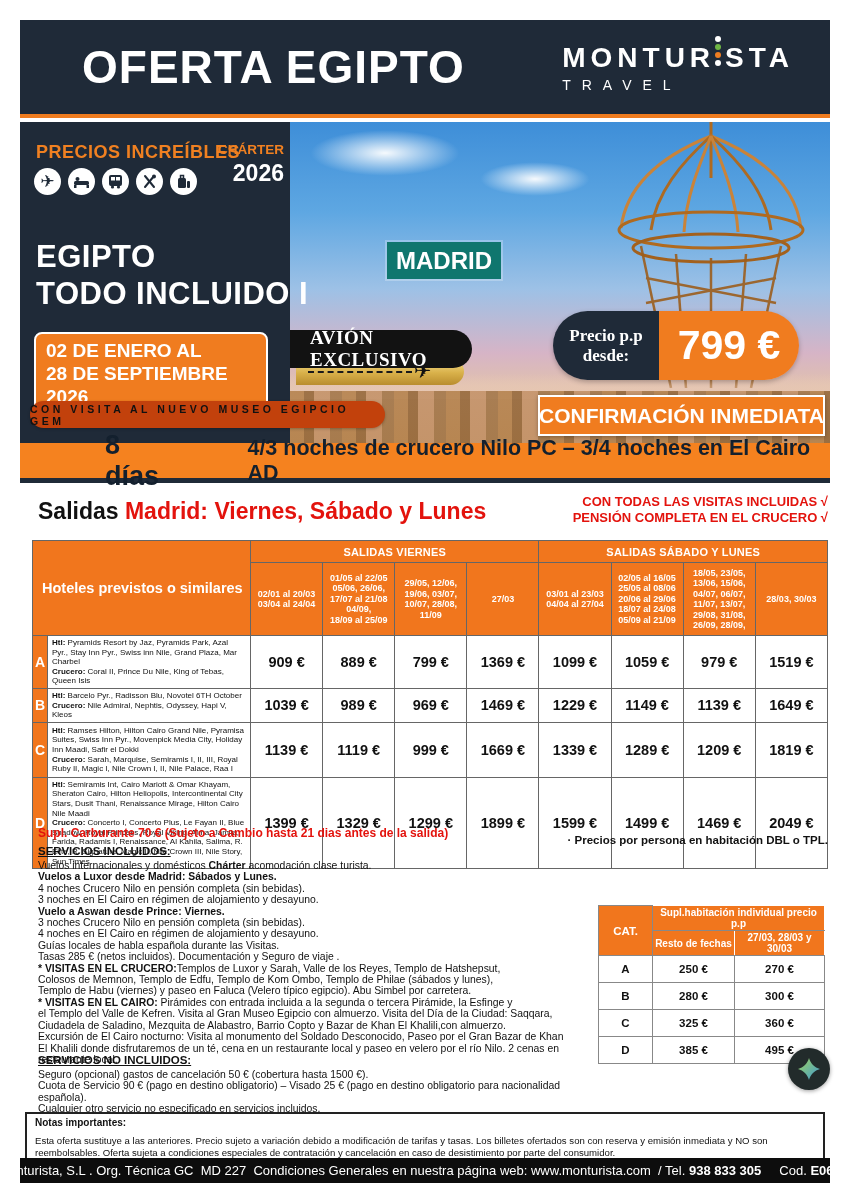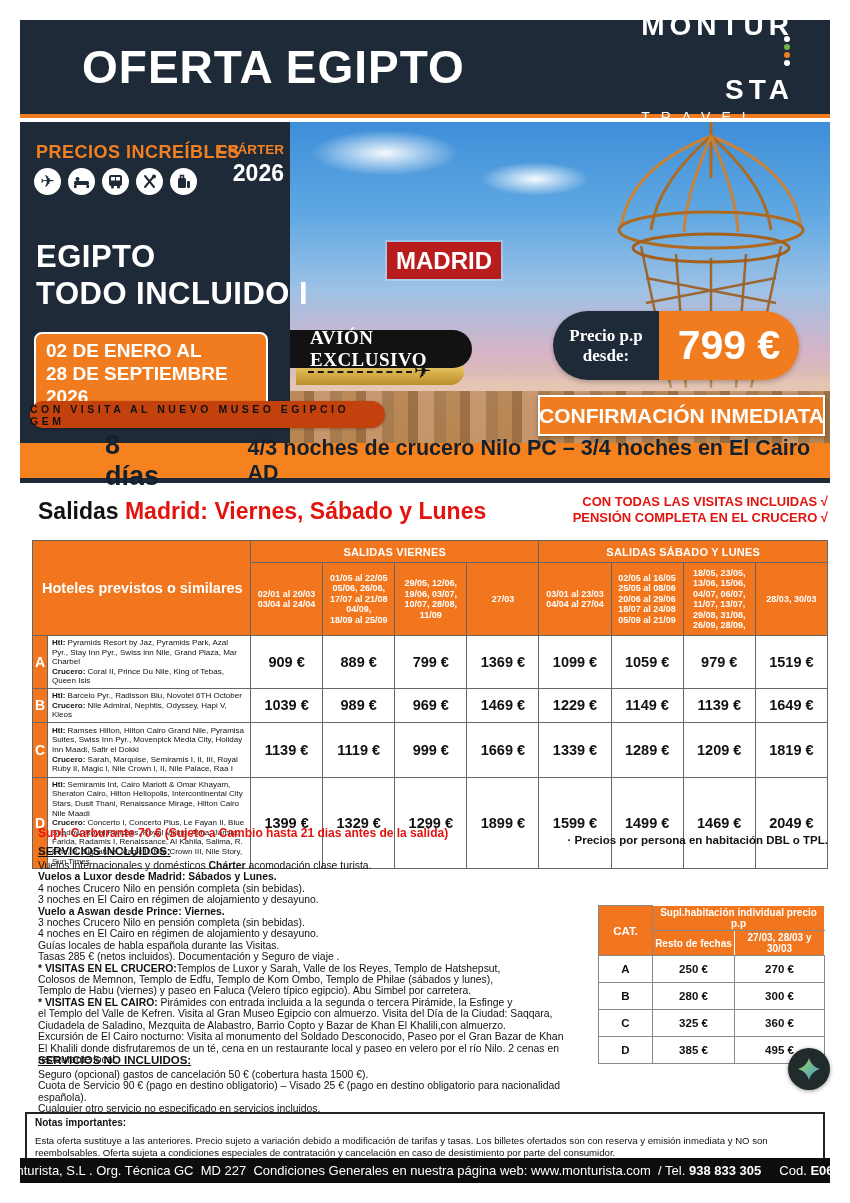--- a/index.html
+++ b/index.html
@@ -10,21 +10,21 @@
   }
   
   .header {
     position:absolute; left:20px; top:20px; width:810px; height:98px;
     background:#1f2a38; border-bottom:4px solid #f07c1f;
     display:flex; align-items:center; justify-content:space-between;
     padding:0 36px 0 62px;
   }
   .main-title { color:#fff; font-size:46px; font-weight:800; letter-spacing:1px; white-space:nowrap; }
   .logo { text-align:left; color:#fff; }
-  .logo-line { display:flex; align-items:flex-end; font-size:28px; font-weight:600; letter-spacing:5px;flex-direction:column; }
+  .logo-line { display:flex; align-items:flex-end; font-size:28px; font-weight:600; letter-spacing:5px; }
   .logo-dots { display:inline-flex; flex-direction:column; gap:2px; margin:0 4px 2px 0; transform:translateY(-6px); }
   .logo-dots i { width:6px; height:6px; border-radius:50%; display:block; }
   .logo-sub { font-size:14px; letter-spacing:11px; margin-top:3px; font-weight:400; }
   
   .left-panel { position:absolute; left:20px; top:122px; width:270px; height:321px; background:#1f2a38; }
   .photo { position:absolute; left:290px; top:122px; width:540px; height:321px; overflow:hidden;
     background:linear-gradient(180deg,#3e8ed8 0%,#5ea7e2 28%,#9dc1e6 52%,#d6b4c6 72%,#e0c0ae 82%,#caa06b 100%); }
   .cloud { position:absolute; background:radial-gradient(ellipse at center, rgba(255,255,255,.95), rgba(255,255,255,0) 70%); border-radius:50%; }
   .city {
     position:absolute; left:0; bottom:0; width:100%; height:52px; opacity:.9;
@@ -44,21 +44,21 @@
   .date-box {
     position:absolute; left:34px; top:332px; width:234px; background:#f07c1f; border:2px solid #fff; border-radius:8px;
     color:#fff; font-weight:800; font-size:19px; line-height:23px; padding:5px 10px; white-space:pre-line;
   }
   .gem-pill {
     position:absolute; left:30px; top:401px; width:355px; height:27px; background:#c2410c; border-radius:14px;
     color:#111; font-weight:800; font-size:10.5px; letter-spacing:3.5px; display:flex; align-items:center; justify-content:center;
     box-shadow:0 1px 3px rgba(0,0,0,.25);
   }
   .madrid-badge {
-    position:absolute; left:387px; top:242px; width:114px; height:37px; background:#b91c1c;
+    position:absolute; left:387px; top:242px; width:114px; height:37px; background:#0f766e;
     color:#fff; font-weight:800; font-size:24px; display:flex; align-items:center; justify-content:center;
     box-shadow:0 0 0 2px rgba(255,255,255,.25);
   }
   .avion-pill {
     position:absolute; left:290px; top:330px; width:182px; height:38px; background:#121212;
     border-radius:0 19px 19px 0; color:#fff; font-family:"Liberation Serif", serif; font-weight:700;
     font-size:19px; display:flex; align-items:center; padding-left:20px; z-index:3; letter-spacing:.5px;
   }
   .gold-pill {
     position:absolute; left:296px; top:358px; width:168px; height:27px; border-radius:0 14px 14px 0;

